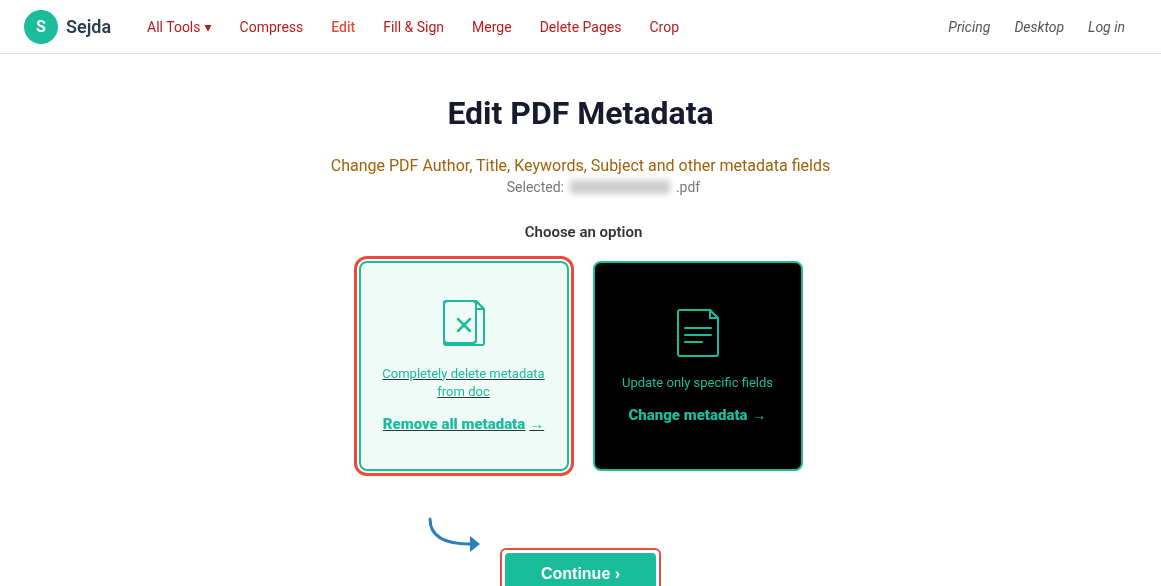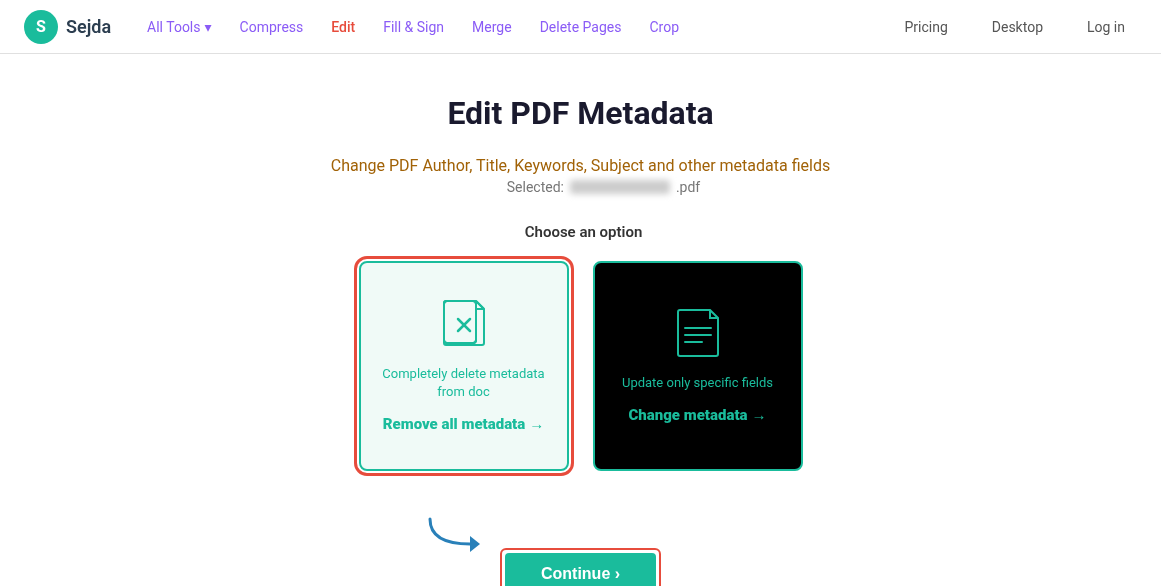--- a/index.html
+++ b/index.html
@@ -47,36 +47,37 @@
     }
     nav {
       display: flex;
       align-items: center;
       gap: 4px;
       flex: 1;
     }
     .nav-item {
       padding: 6px 12px;
       font-size: 14px;
-      color: #8b5cf6;
+      color: #b91c1c;
       cursor: pointer;
       border-radius: 4px;
       text-decoration: none;
       white-space: nowrap;
     }
     .nav-item.active { color: #e74c3c; font-weight: 500; }
     .nav-item-all {
       display: flex;
       align-items: center;
       gap: 4px;
     }
     .nav-right {
       display: flex;
       align-items: center;
-      gap: 20px;
+      gap: 0;
+      font-style: italic;
     }
     .nav-right .nav-item { color: #555; }
 
     
     main {
       display: flex;
       flex-direction: column;
       align-items: center;
       padding: 40px 20px 30px;
     }
@@ -136,20 +137,21 @@
       justify-content: center;
       padding: 24px 16px;
       cursor: pointer;
       background: #f0faf7;
       text-align: center;
       position: relative;
     }
     .option-card.selected {
       outline: 3px solid #e74c3c;
       outline-offset: 2px;
+      text-decoration: underline;
     }
     .option-card:not(.selected) {
       background: #000000;
     }
     .card-icon {
       width: 44px;
       height: 52px;
       margin-bottom: 14px;
       position: relative;
     }

